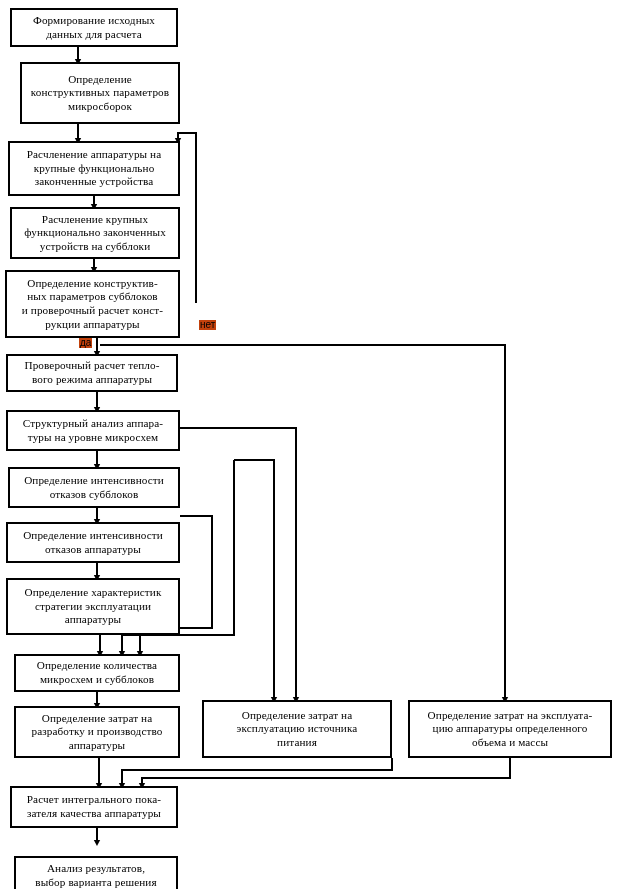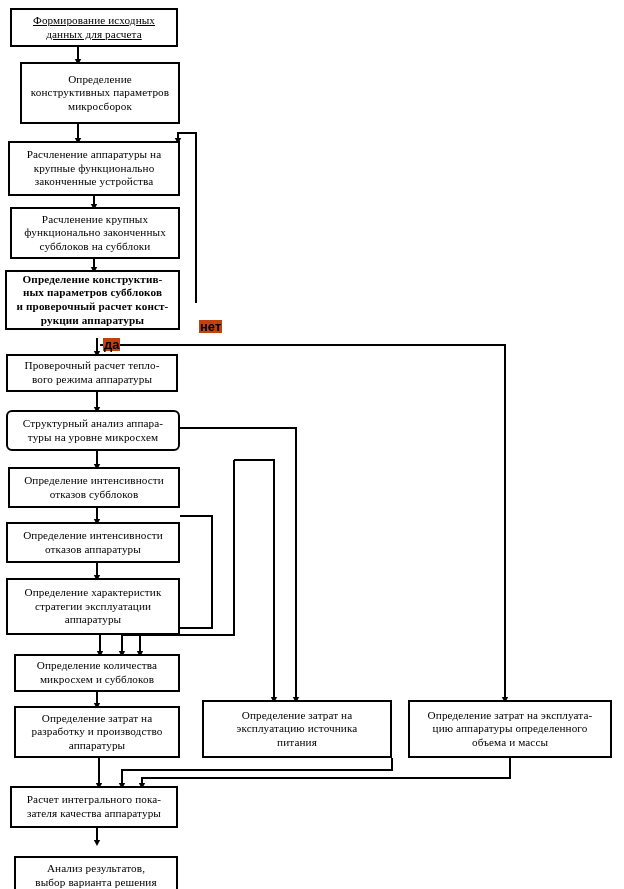--- a/index.html
+++ b/index.html
@@ -13,23 +13,23 @@
   .node{
     position:absolute;box-sizing:border-box;
     border:2px solid #000000;background:#ffffff;
     display:flex;align-items:center;justify-content:center;
     text-align:center;line-height:1.22;
     font-size:11.2px;letter-spacing:0.1px;
     padding:2px 3px;
   }
   .node .txt{display:block;width:100%;white-space:pre-line;}
   .edgelabel{
-    position:absolute;font-size:13px;
+    position:absolute;font-size:10px;
     font-family:"Liberation Sans","DejaVu Sans",sans-serif;
-    background:#c2410c;padding:0 1px;line-height:1;font-weight:bold;
+    background:#c2410c;padding:0 1px;line-height:1;
   }
 </style>
 </head>
 <body>
 
 <div id="canvas">
 
   <svg class="wires" viewBox="0 0 624 889">
     <defs>
       <marker id="ah" markerWidth="9" markerHeight="9" refX="3.4" refY="4" orient="auto" markerUnits="userSpaceOnUse">
@@ -60,56 +60,56 @@
       <path d="M234,460 L274,460 L274,700"></path>
       <path d="M234,460 L234,635 L122,635 L122,654"></path>
 
       <path d="M180,516 L212,516 L212,628 L140,628 L140,654"></path>
 
       <path d="M392,758 L392,770 L122,770 L122,786"></path>
       <path d="M510,758 L510,778 L142,778 L142,786"></path>
     </g>
   </svg>
 
-  <div class="node" style="left:10px;top:8px;width:168px;height:39px;text-decoration:underline;">
+  <div class="node" style="left:10px;top:8px;width:168px;height:39px;">
     <span class="txt">Формирование исходных
 данных для расчета</span>
   </div>
 
   <div class="node" style="left:8px;top:141px;width:172px;height:55px;">
     <span class="txt">Расчленение аппаратуры на
 крупные функционально
 законченные устройства</span>
   </div>
 
   <div class="node" style="left:20px;top:62px;width:160px;height:62px;">
     <span class="txt">Определение
 конструктивных параметров
 микросборок</span>
   </div>
 
   <div class="node" style="left:10px;top:207px;width:170px;height:52px;">
     <span class="txt">Расчленение крупных
 функционально законченных
-субблоков на субблоки</span>
+устройств на субблоки</span>
   </div>
 
-  <div class="node" style="left:5px;top:270px;width:175px;height:60px;font-weight:bold;">
+  <div class="node" style="left:5px;top:270px;width:175px;height:68px;">
     <span class="txt">Определение конструктив-
 ных параметров субблоков
 и проверочный расчет конст-
 рукции аппаратуры</span>
   </div>
 
   <div class="node" style="left:6px;top:354px;width:172px;height:38px;justify-content:flex-end;">
     <span class="txt">Проверочный расчет тепло-
 вого режима аппаратуры</span>
   </div>
 
-  <div class="node" style="left:6px;top:410px;width:174px;height:41px;border-radius:6px;">
+  <div class="node" style="left:6px;top:410px;width:174px;height:41px;">
     <span class="txt">Структурный анализ аппара-
 туры на уровне микросхем</span>
   </div>
 
   <div class="node" style="left:8px;top:467px;width:172px;height:41px;">
     <span class="txt">Определение интенсивности
 отказов субблоков</span>
   </div>
 
   <div class="node" style="left:6px;top:522px;width:174px;height:41px;">
@@ -151,15 +151,15 @@
 объема и массы</span>
   </div>
 
   <div class="node" style="left:14px;top:856px;width:164px;height:40px;">
     <span class="txt">Анализ результатов,
 выбор варианта решения</span>
   </div>
 
   <div class="edgelabel" style="left:199px;top:320px;">нет</div>
 
-  <div class="edgelabel" style="left:79px;top:338px;margin-left:24px;">да</div>
+  <div class="edgelabel" style="left:79px;top:338px;">да</div>
 
 </div>
 
 </body></html>

